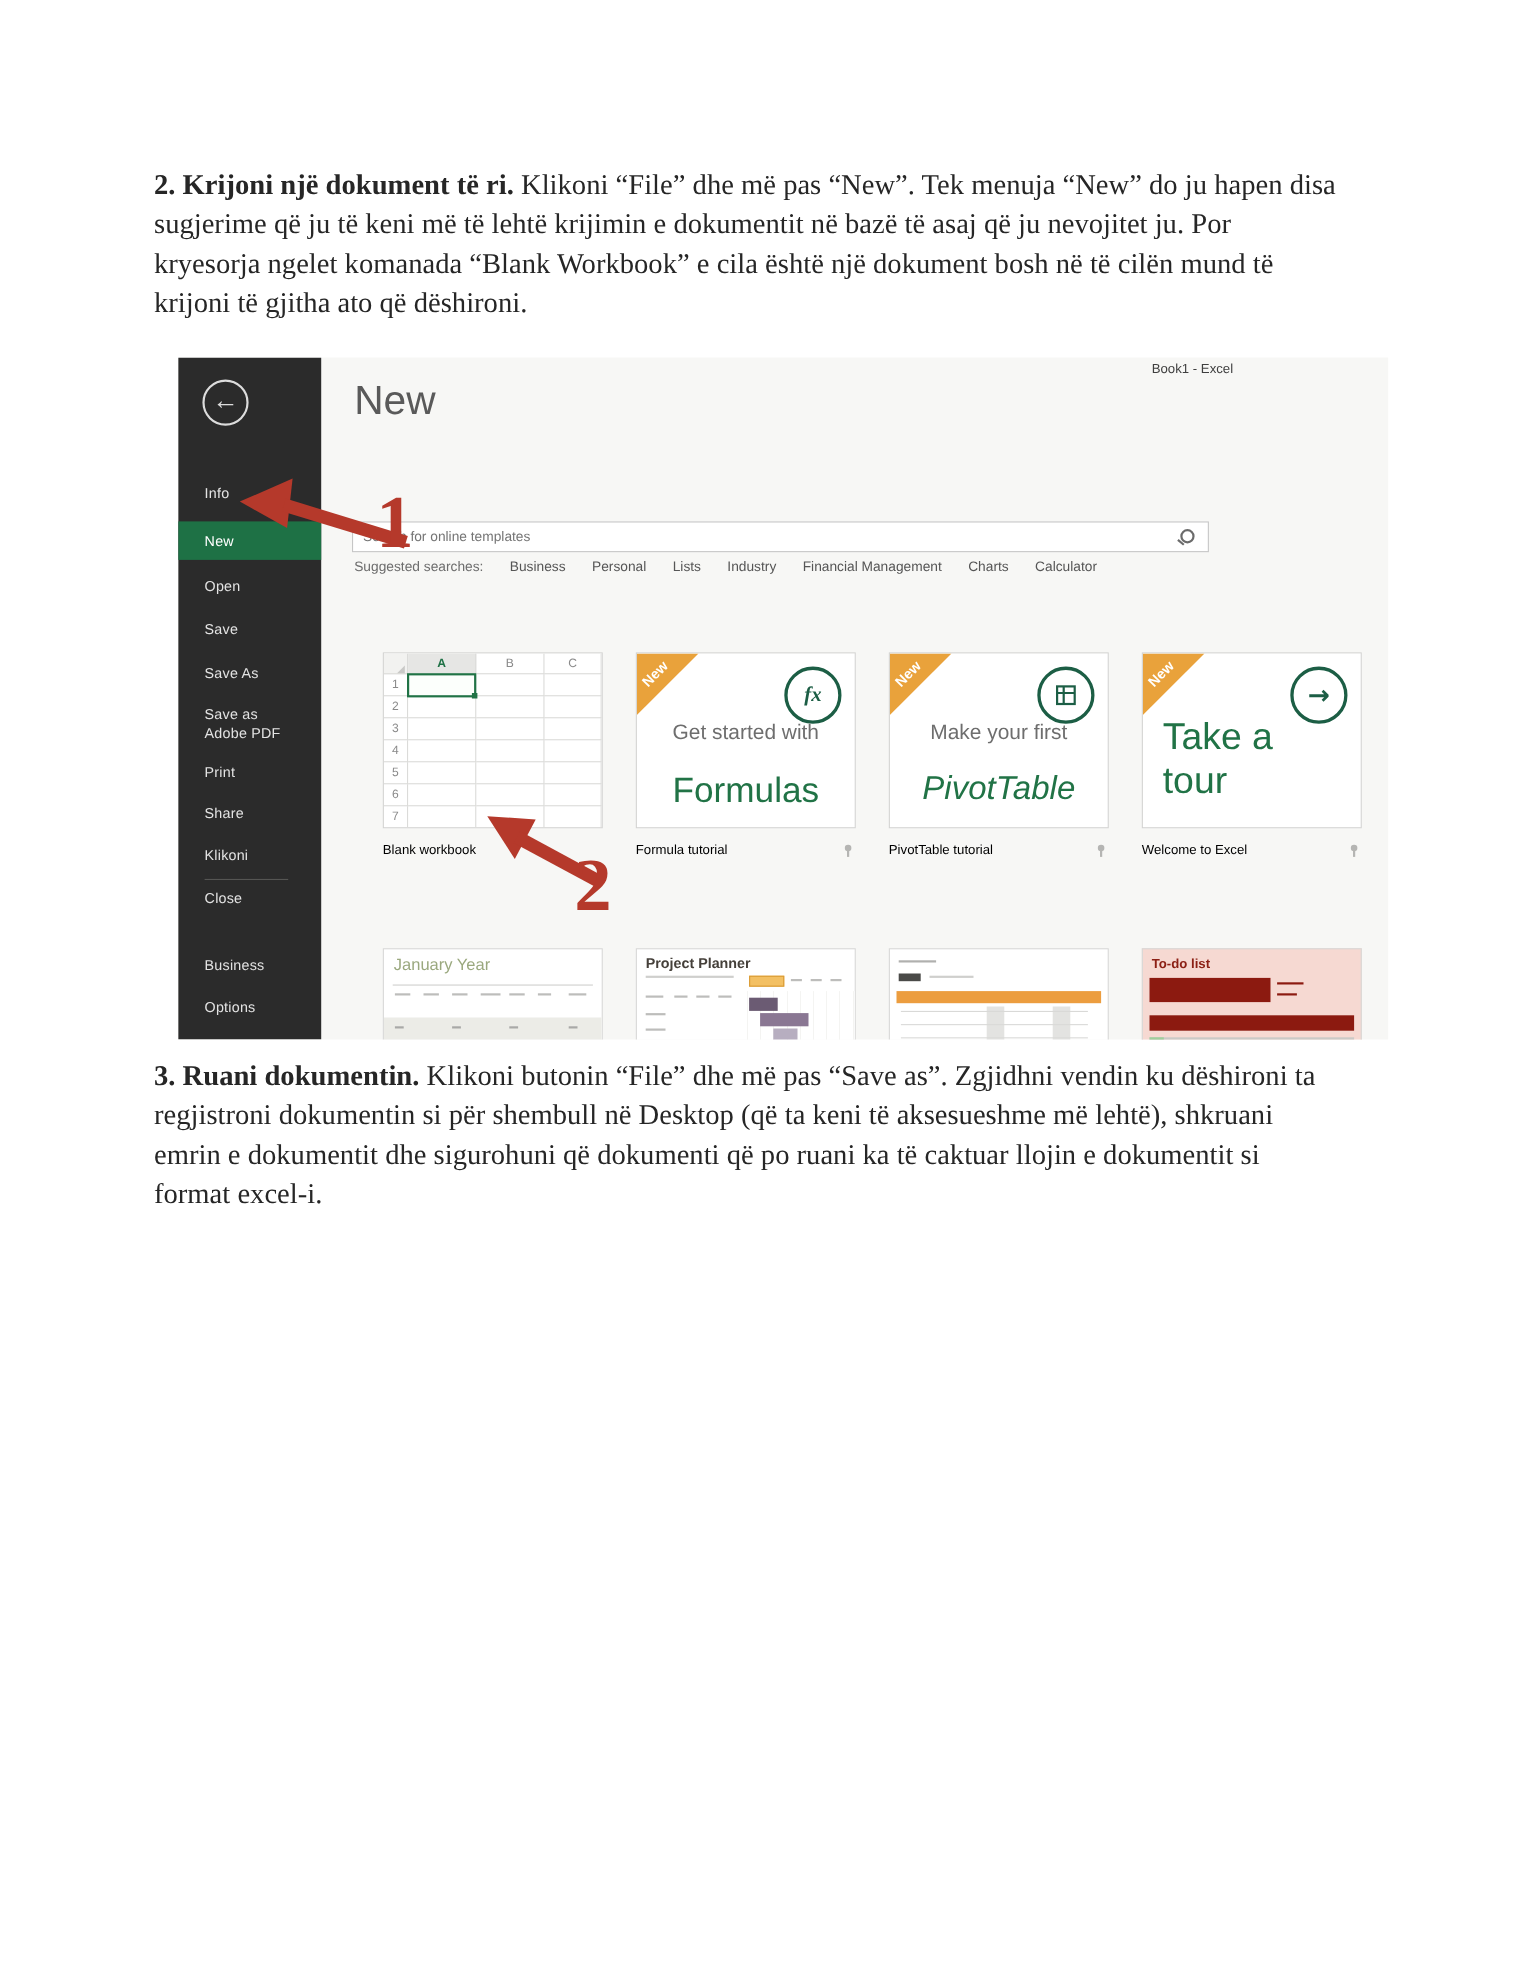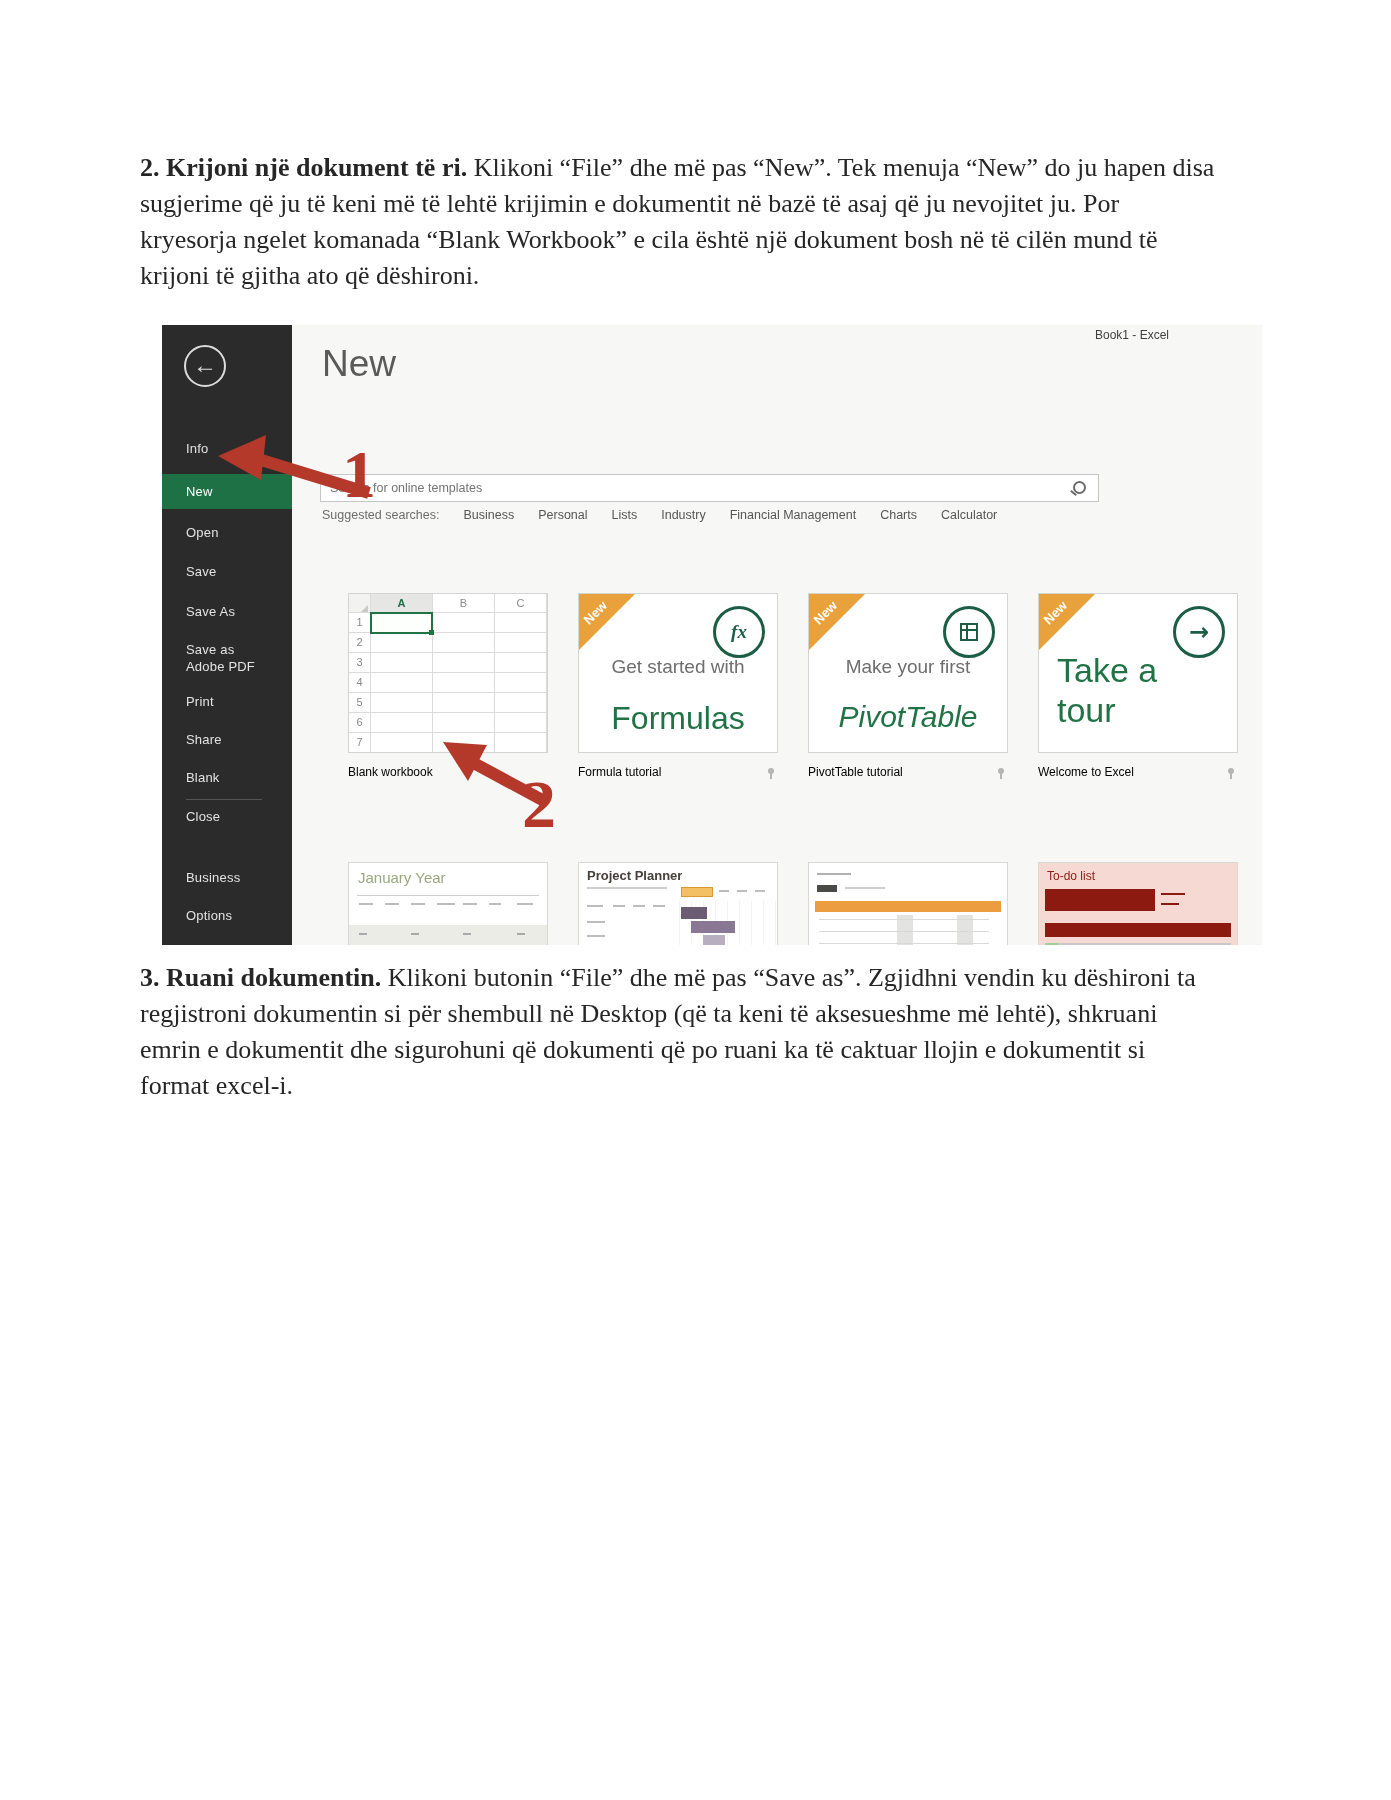--- a/index.html
+++ b/index.html
@@ -21,21 +21,21 @@
   .back-btn{
     position:absolute;left:22px;top:20px;width:38px;height:38px;border:2px solid #dcdcdc;
     border-radius:50%;color:#dcdcdc;font-size:24px;line-height:36px;text-align:center;cursor:default;
   }
   .sb-item{
     position:absolute;left:0;width:130px;padding:4px 0 4px 24px;box-sizing:border-box;
     color:#e3e3e3;font-size:13px;letter-spacing:.2px;margin-top:44px;
   }
   .sb-item.active{background:#1e7145;color:#ffffff;padding-top:10px;padding-bottom:10px;}
   .sb-divider{position:absolute;left:24px;width:76px;border-top:1px solid #555553;}
-  .win-title{position:absolute;left:933px;top:3px;font-size:12px;color:#3f3f3f;text-align:right;}
+  .win-title{position:absolute;left:885px;top:3px;font-size:12px;color:#3f3f3f;text-align:right;}
   .bs-title{position:absolute;left:160px;top:18px;font-size:37px;font-weight:300;color:#5a5a5a;}
   .search-box{
     position:absolute;left:158px;top:149px;width:779px;height:28px;background:#ffffff;
     border:1px solid #c6c6c6;box-sizing:border-box;
   }
   .search-box input{
     position:absolute;left:0;top:0;width:100%;height:100%;border:none;outline:none;
     font-size:12.5px;color:#555;padding:0 30px 0 9px;box-sizing:border-box;background:transparent;
     font-family:"Liberation Sans",sans-serif;
   }
@@ -82,21 +82,21 @@
   .prev{position:absolute;top:537px;width:200px;height:160px;background:#ffffff;border:1px solid #d8d8d6;box-sizing:border-box;overflow:hidden;}
   .cal-title{position:absolute;left:9px;top:6px;font-size:15px;color:#9aa87e;}
   .cal-line{position:absolute;left:8px;right:8px;top:32px;border-top:1px solid #cfcfcd;}
   .dash{position:absolute;height:2px;background:#bdbdbb;}
   .pp-title{position:absolute;left:8px;top:5px;font-size:13px;font-weight:bold;color:#45403a;}
   .pp-pill{position:absolute;left:102px;top:24px;width:30px;height:8px;background:#f3c063;border:1px solid #d99a33;}
   .gantt{position:absolute;}
   .ot-band{position:absolute;left:6px;right:6px;top:38px;height:11px;background:#ec9d3f;}
   .ot-strip{position:absolute;top:52px;height:100px;width:16px;background:#e3e3e1;}
   .td-bg{background:#f6d9d2;}
-  .td-title{position:absolute;left:8px;top:6px;font-size:12px;font-weight:normal;color:#8c2015;}
+  .td-title{position:absolute;left:8px;top:6px;font-size:12px;font-weight:bold;color:#8c2015;}
   .td-band1{position:absolute;left:6px;top:26px;width:110px;height:22px;background:#8c1a10;}
   .td-band2{position:absolute;left:6px;right:6px;top:60px;height:14px;background:#8c1a10;}
   .td-row{position:absolute;left:6px;right:6px;height:11px;background:#cac9c6;}
   .td-green{position:absolute;left:6px;width:13px;height:11px;background:#9fcf9b;}
   .annot{position:absolute;left:0;top:0;pointer-events:none;}
 </style>
 </head>
 <body>
 
 <div class="para" style="top:150px;">
@@ -109,21 +109,21 @@
   <div class="sidebar">
     <div class="back-btn"><span>←</span></div>
     <div class="sb-item" style="top:68px;">Info</div>
     <div class="sb-item active" style="top:105px;">New</div>
     <div class="sb-item" style="top:152px;">Open</div>
     <div class="sb-item" style="top:191px;">Save</div>
     <div class="sb-item" style="top:231px;">Save As</div>
     <div class="sb-item" style="top:268px;width:112px;white-space:normal;line-height:17px;">Save as Adobe PDF</div>
     <div class="sb-item" style="top:321px;">Print</div>
     <div class="sb-item" style="top:359px;">Share</div>
-    <div class="sb-item" style="top:397px;">Blank</div>
+    <div class="sb-item" style="top:397px;">Klikoni</div>
     <div class="sb-item" style="top:436px;">Close</div>
     <div class="sb-divider" style="top:474px;"></div>
     <div class="sb-item" style="top:497px;">Business</div>
     <div class="sb-item" style="top:535px;">Options</div>
   </div>
 
   <div class="bs-title">New</div>
 
   <div class="search-box">
     <input type="text" placeholder="Search for online templates" style="">

